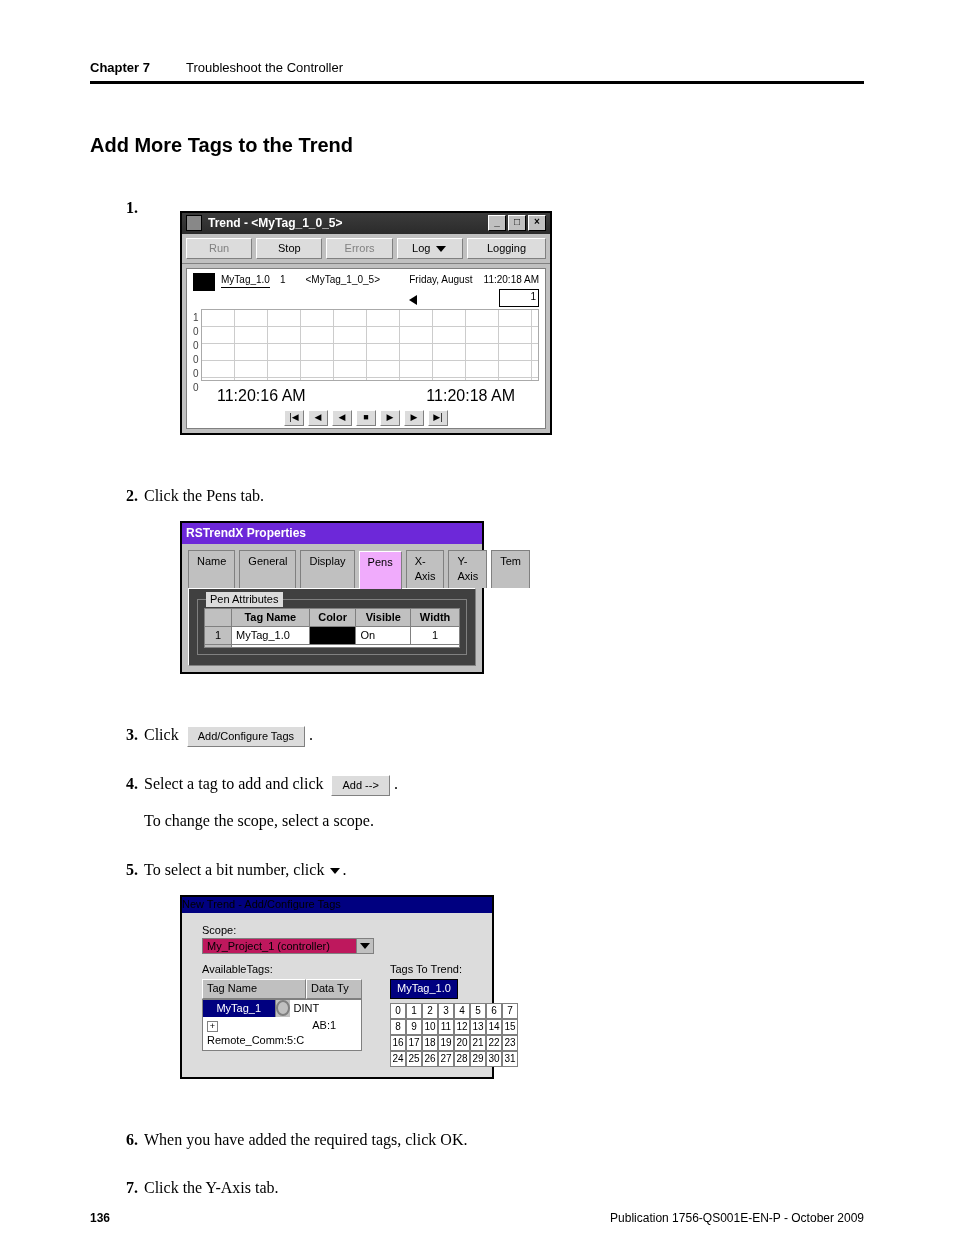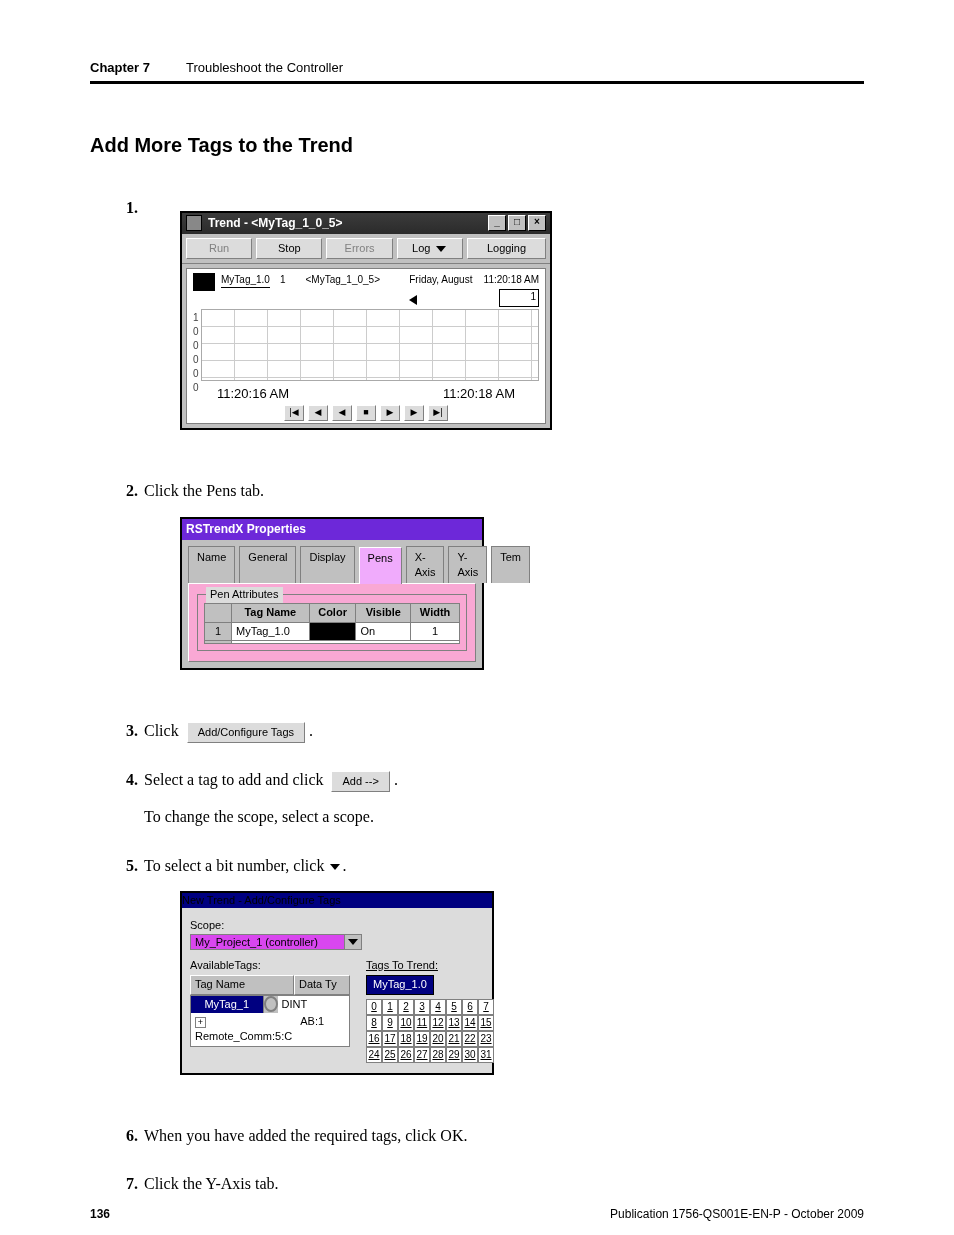--- a/index.html
+++ b/index.html
@@ -167,21 +167,21 @@
       repeating-linear-gradient(to right, transparent 0 32px, #ccc 32px 33px);
   }
   .one-box {
     width:34px; height:16px; border:1px solid #000; text-align:right;
     padding:0 2px; font-size:10px; margin-left:auto;
   }
   .play-left {
     width:0;height:0;border-top:5px solid transparent;border-bottom:5px solid transparent;
     border-right:8px solid #000; display:inline-block; margin:4px 4px 0 0;
   }
-  .x-times { display:flex; justify-content:space-between; font-size:13px; margin:2px 24px 0 24px;}
+  .x-times { display:flex; justify-content:space-between; font-size:16px; margin:2px 24px 0 24px;}
   .controls-row {
     display:flex; justify-content:center; gap:4px; margin:2px 0 0 0;
   }
   .ctrl {
     width:18px; height:14px; background:#dcdcdc;
     border:1px solid #808080; border-top-color:#fff; border-left-color:#fff;
     font-size:9px; text-align:center; line-height:12px;
   }
 
   
@@ -208,21 +208,21 @@
   .tab.active {
     background:#f0abfc;
     border-top-color:#fff; border-left-color:#fff;
     z-index:2;
     top:1px;
   }
   .dlg-body {
     margin:0 6px 6px 6px;
     border:1px solid #808080;
     border-top-color:#fff; border-left-color:#fff;
-    background:#f9a8d4;
+    background:#404040;
     padding:10px 8px;
   }
   .groupbox {
     border:1px solid #808080;
     padding:8px 6px 6px 6px;
     position:relative;
   }
   .groupbox .gb-title {
     position:absolute; top:-8px; left:8px;
     background:#dcdcdc; padding:0 4px; font-size:11px;
@@ -241,55 +241,55 @@
   
   .dlg3 {
     width:310px;
     margin:14px 0 24px 36px;
     border:2px solid #000;
     background:#dcdcdc;
     font-family:"MS Sans Serif",Tahoma,Arial,sans-serif;
     font-size:11px;
   }
   .dlg3 .titlebar { background:#000080; }
-  .dlg3-body { padding:10px 8px; }
+  .dlg3-body { padding:10px 20px; }
   .field-row { margin-bottom:8px; }
   .combo {
     display:flex; width:170px;
     border:1px solid #808080; background:#fff;
   }
   .combo input {
     flex:1; border:none; font-size:11px; padding:1px 4px;
-    font-family:inherit; background:#d946ef;
+    font-family:inherit; background:#be185d;
   }
   .combo .dd {
     width:16px; background:#c0c0c0;
     border-left:1px solid #808080;
     display:flex; align-items:center; justify-content:center;
   }
   .two-col {
-    display:flex; gap:16px; align-items:flex-start;
+    display:flex; gap:28px; align-items:flex-start;
   }
   .list-col { flex:0 0 160px; }
   .list-hdr {
     display:flex; background:#c0c0c0;
   }
   .list-hdr .hcell {
     border:1px solid #808080; border-top-color:#fff; border-left-color:#fff;
     padding:1px 4px; font-size:11px;
   }
   .list-body { border:1px solid #808080; background:#fff; }
   .list-row { display:flex; }
   .list-row.sel { background:#000080; color:#fff; }
   .list-row .cell { padding:1px 4px; font-size:11px; flex:1; }
   .dd-sm {
     width:14px; background:#c0c0c0; border-left:1px solid #808080;
     display:flex; align-items:center; justify-content:center;
   }
-  .right-col { flex:1;text-decoration:underline; }
+  .right-col { flex:1; }
   .sel-tag {
     background:#000080; color:#fff; padding:1px 6px; display:inline-block;
     border:1px solid #000; font-size:11px; margin-bottom:4px;
   }
   .bit-grid {
     display:grid;
     grid-template-columns: repeat(8, 16px);
     font-size:10px;
   }
   .bit-grid div {

